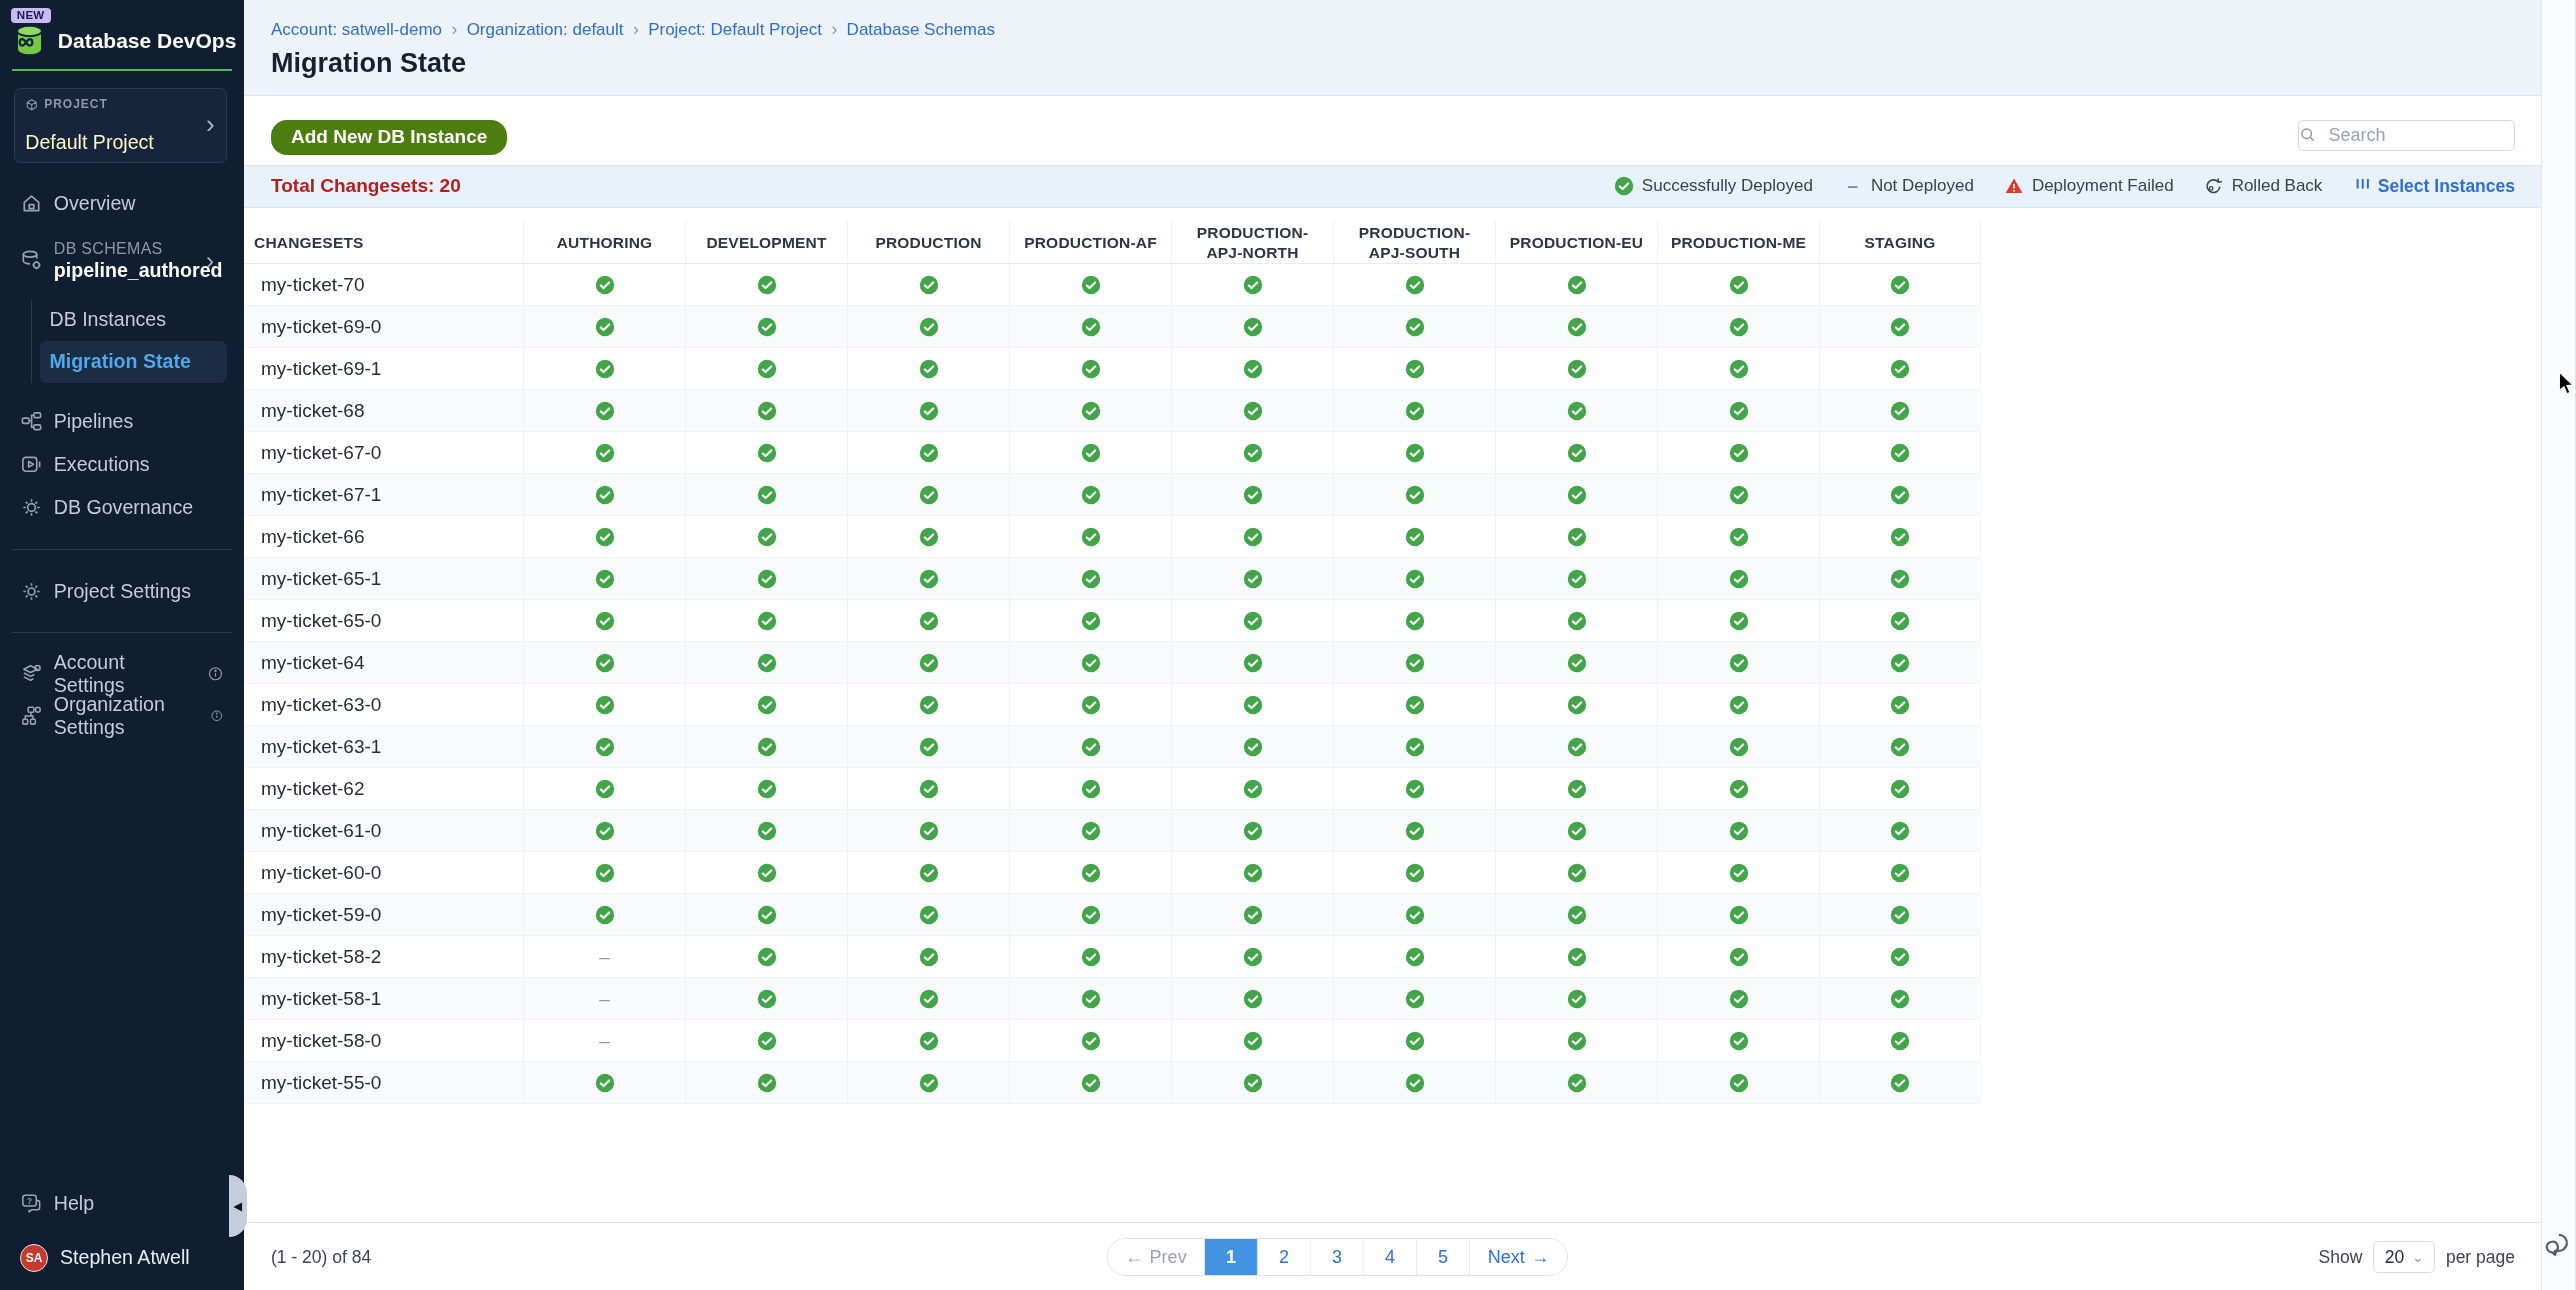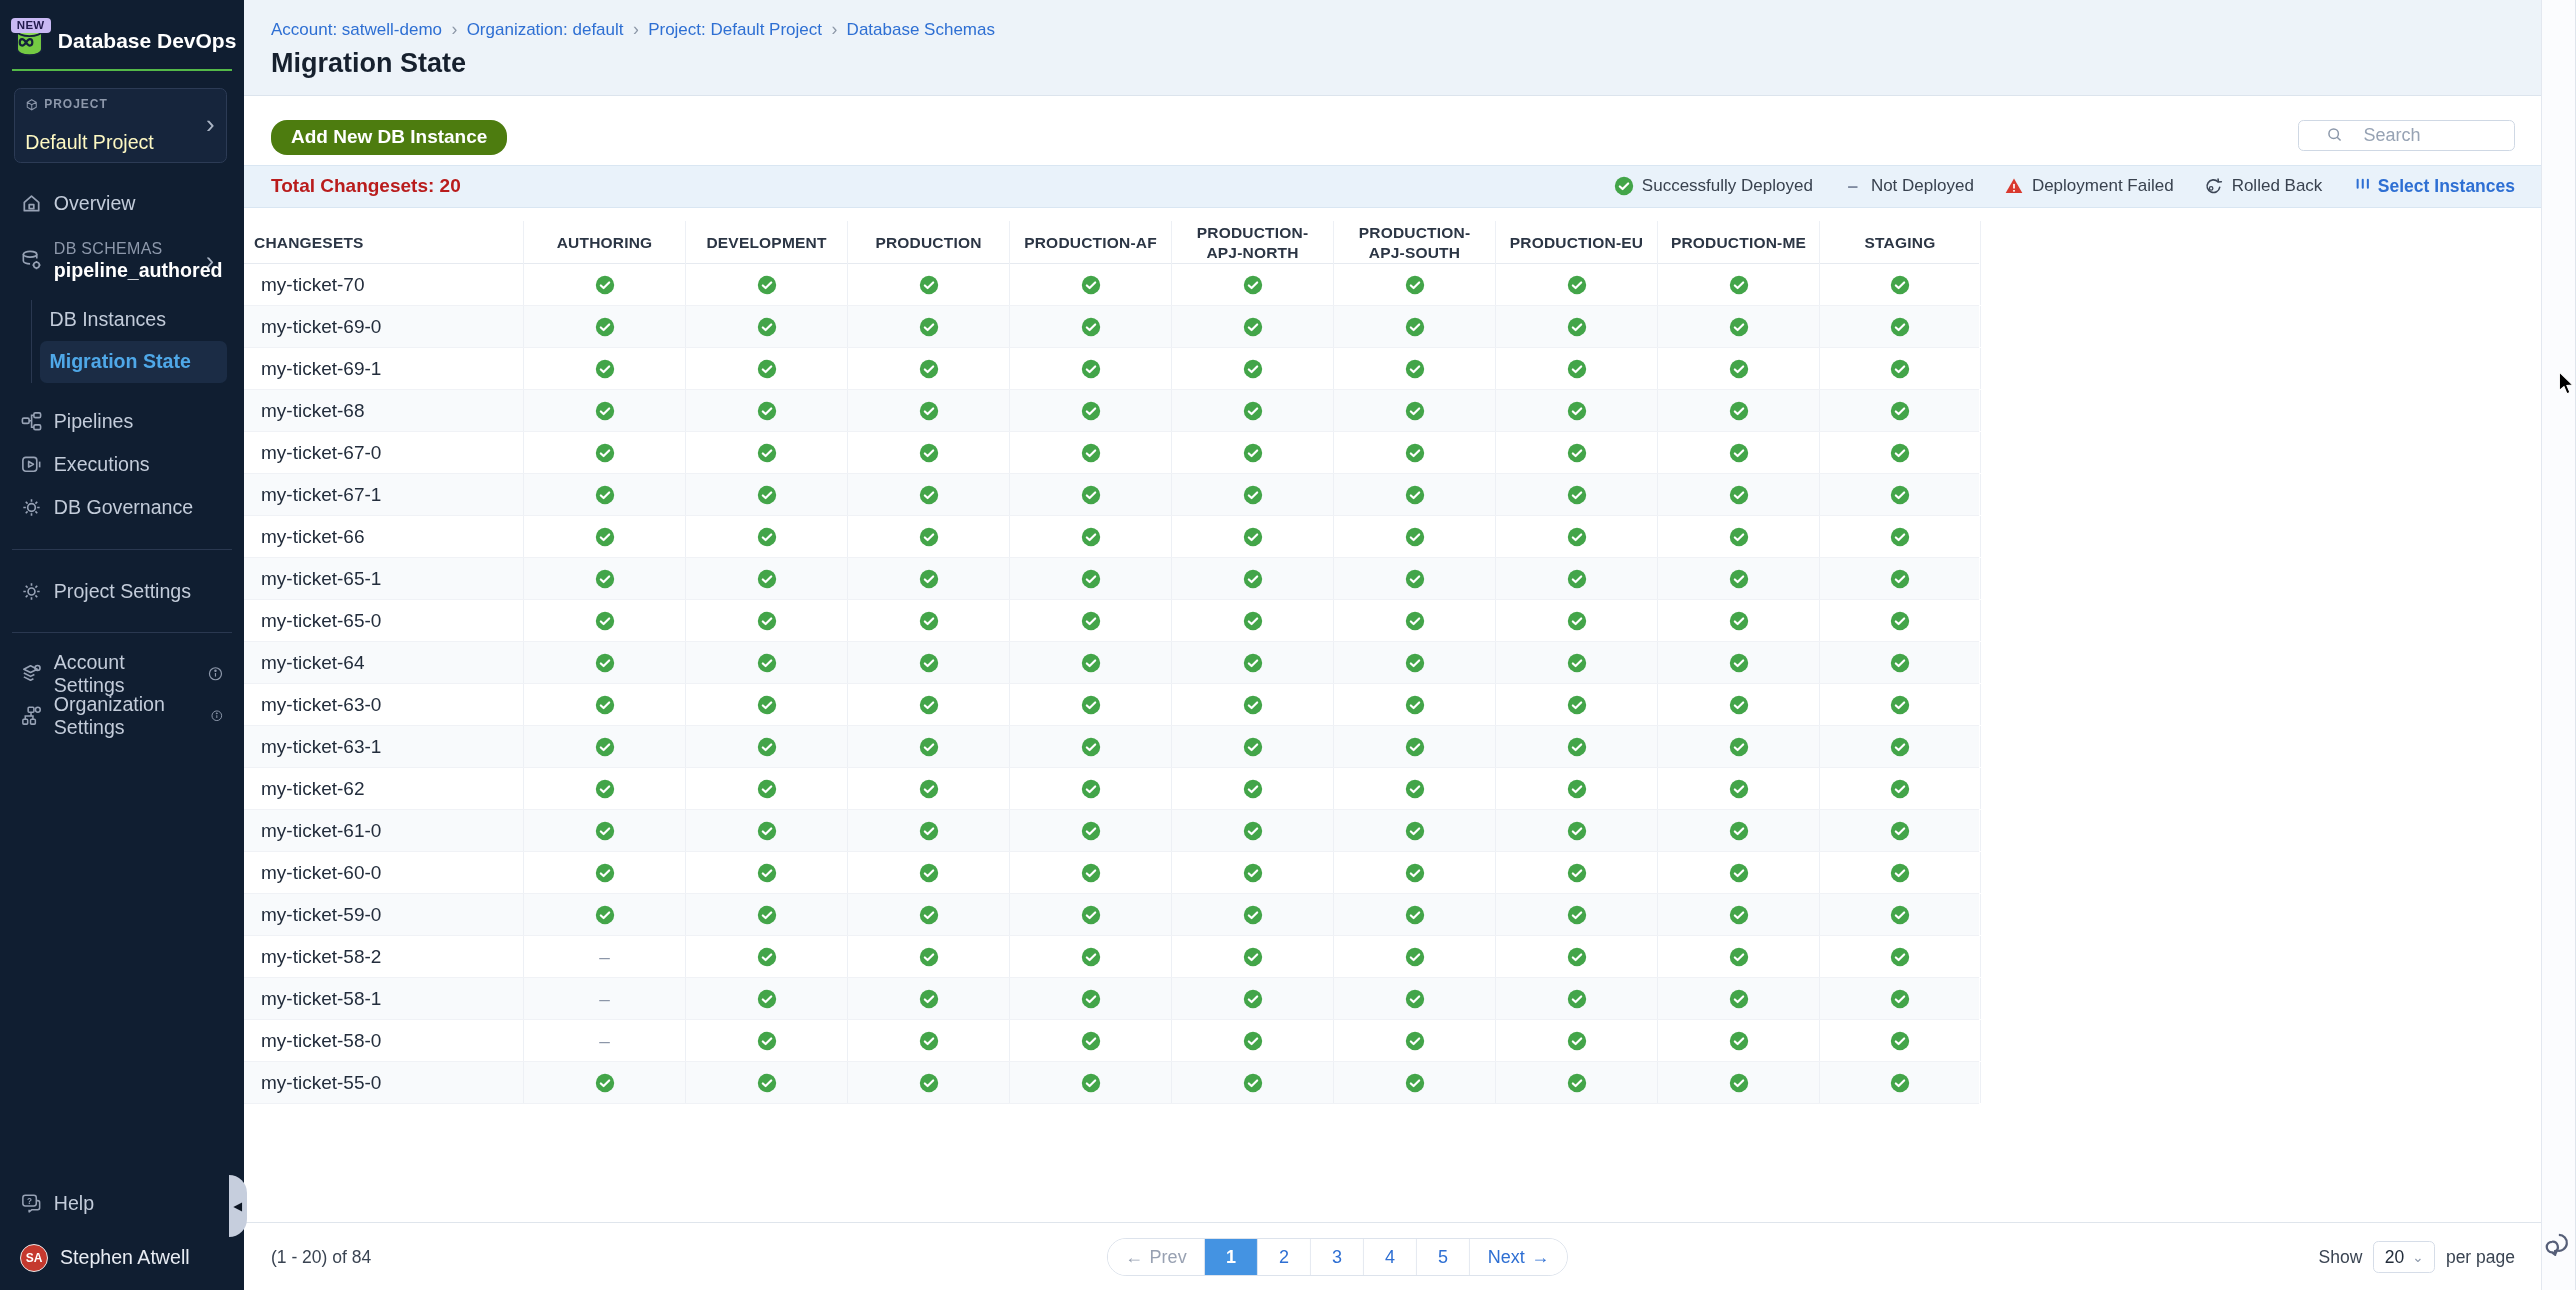--- a/index.html
+++ b/index.html
@@ -5,21 +5,21 @@
   * { margin:0; padding:0; box-sizing:border-box; }
   html,body { width:2576px; height:1291px; overflow:hidden; background:#fff;
               font-family:"Liberation Sans", sans-serif; }
   .app { position:relative; width:2576px; height:1291px; }
 
   
   .sidebar { position:absolute; left:0; top:0; width:244px; height:1291px;
              background:#101e31; color:#c3ccda; z-index:5; }
   .brand-row { position:relative; display:flex; align-items:center;
                padding:23px 27px 0 12px; }
-  .new-badge { position:absolute; top:18px; left:10.8px; background:#c9b9f4; color:#221a4e;
+  .new-badge { position:absolute; top:8px; left:10.8px; background:#c9b9f4; color:#221a4e;
                font-size:11.5px; font-weight:bold; padding:1.3px 6px; border-radius:4px; letter-spacing:0.3px; }
   .brand-logo { width:35px; height:35px; flex:0 0 auto; }
   .brand-name { color:#fff; font-size:21px; font-weight:bold; margin-left:10.8px; white-space:nowrap; }
   .grid-icon { margin-left:auto; width:20px; height:20px; opacity:.75; }
   .green-divider { height:2px; background:#54b948; margin:10.8px 12px 0; }
 
   .project-card { margin:17.5px 17.5px 0 13.5px; border:1.3px solid #2c3b55; background:#16253c;
                   border-radius:6.7px; padding:8px 10.8px; position:relative; cursor:pointer; }
   .project-label { display:flex; align-items:center; gap:5.4px; color:#8d98ab; font-size:12px;
                    font-weight:bold; letter-spacing:1px; }
@@ -60,22 +60,22 @@
   .main { position:absolute; left:244px; top:0; right:35px; bottom:0; background:#fff; }
   .page-header { height:96px; background:#edf3f9; border-bottom:0.7px solid #dce4ed; padding:19px 26px 0 27px; }
   .breadcrumbs { display:flex; align-items:center; font-size:17px; }
   .breadcrumbs a { color:#2e6fd3; text-decoration:none; cursor:pointer; }
   .crumb-sep { color:#8d98a8; margin:0 9.4px; font-size:17.5px; }
   .page-title { margin-top:8px; font-size:27px; font-weight:bold; color:#16202e; }
 
   .toolbar { display:flex; align-items:flex-start; justify-content:space-between; padding:23.6px 26px 10px 27px; }
   .primary-btn { background:#4d7c0f; color:#fff; border:none; border-radius:16px; height:35px;
                  padding:0 20px; font-size:19px; font-weight:bold; font-family:inherit; cursor:pointer; }
-  .search-box { display:flex; align-items:center; gap:20px; width:217px; height:31px;
-                border:1.3px solid #cfd8e4; border-radius:5.4px; padding:0 27px; background:#fff; }
+  .search-box { display:flex; align-items:center; gap:12px; width:217px; height:31px;
+                border:1.3px solid #cfd8e4; border-radius:5.4px; padding:0 0; background:#fff; }
   .search-box svg { width:17.5px; height:17.5px; color:#8b97a9; flex:0 0 auto; }
   .search-box input { border:none; outline:none; width:100%; font-size:18px; color:#333;
                       font-family:inherit; background:transparent; }
   .search-box input::placeholder { color:#97a3b4; }
 
   .legend-band { height:43px; background:#e9f2fa; border-top:0.7px solid #d9e6f2; border-bottom:0.7px solid #d9e6f2;
                  display:flex; align-items:center; justify-content:space-between; padding:0 26px 0 27px; }
   .total-label { font-size:19px; font-weight:bold; color:#b91c1c; }
   .legend { display:flex; align-items:center; gap:30px; }
   .legend-item { display:flex; align-items:center; gap:8px; font-size:17px; color:#39424f; }

